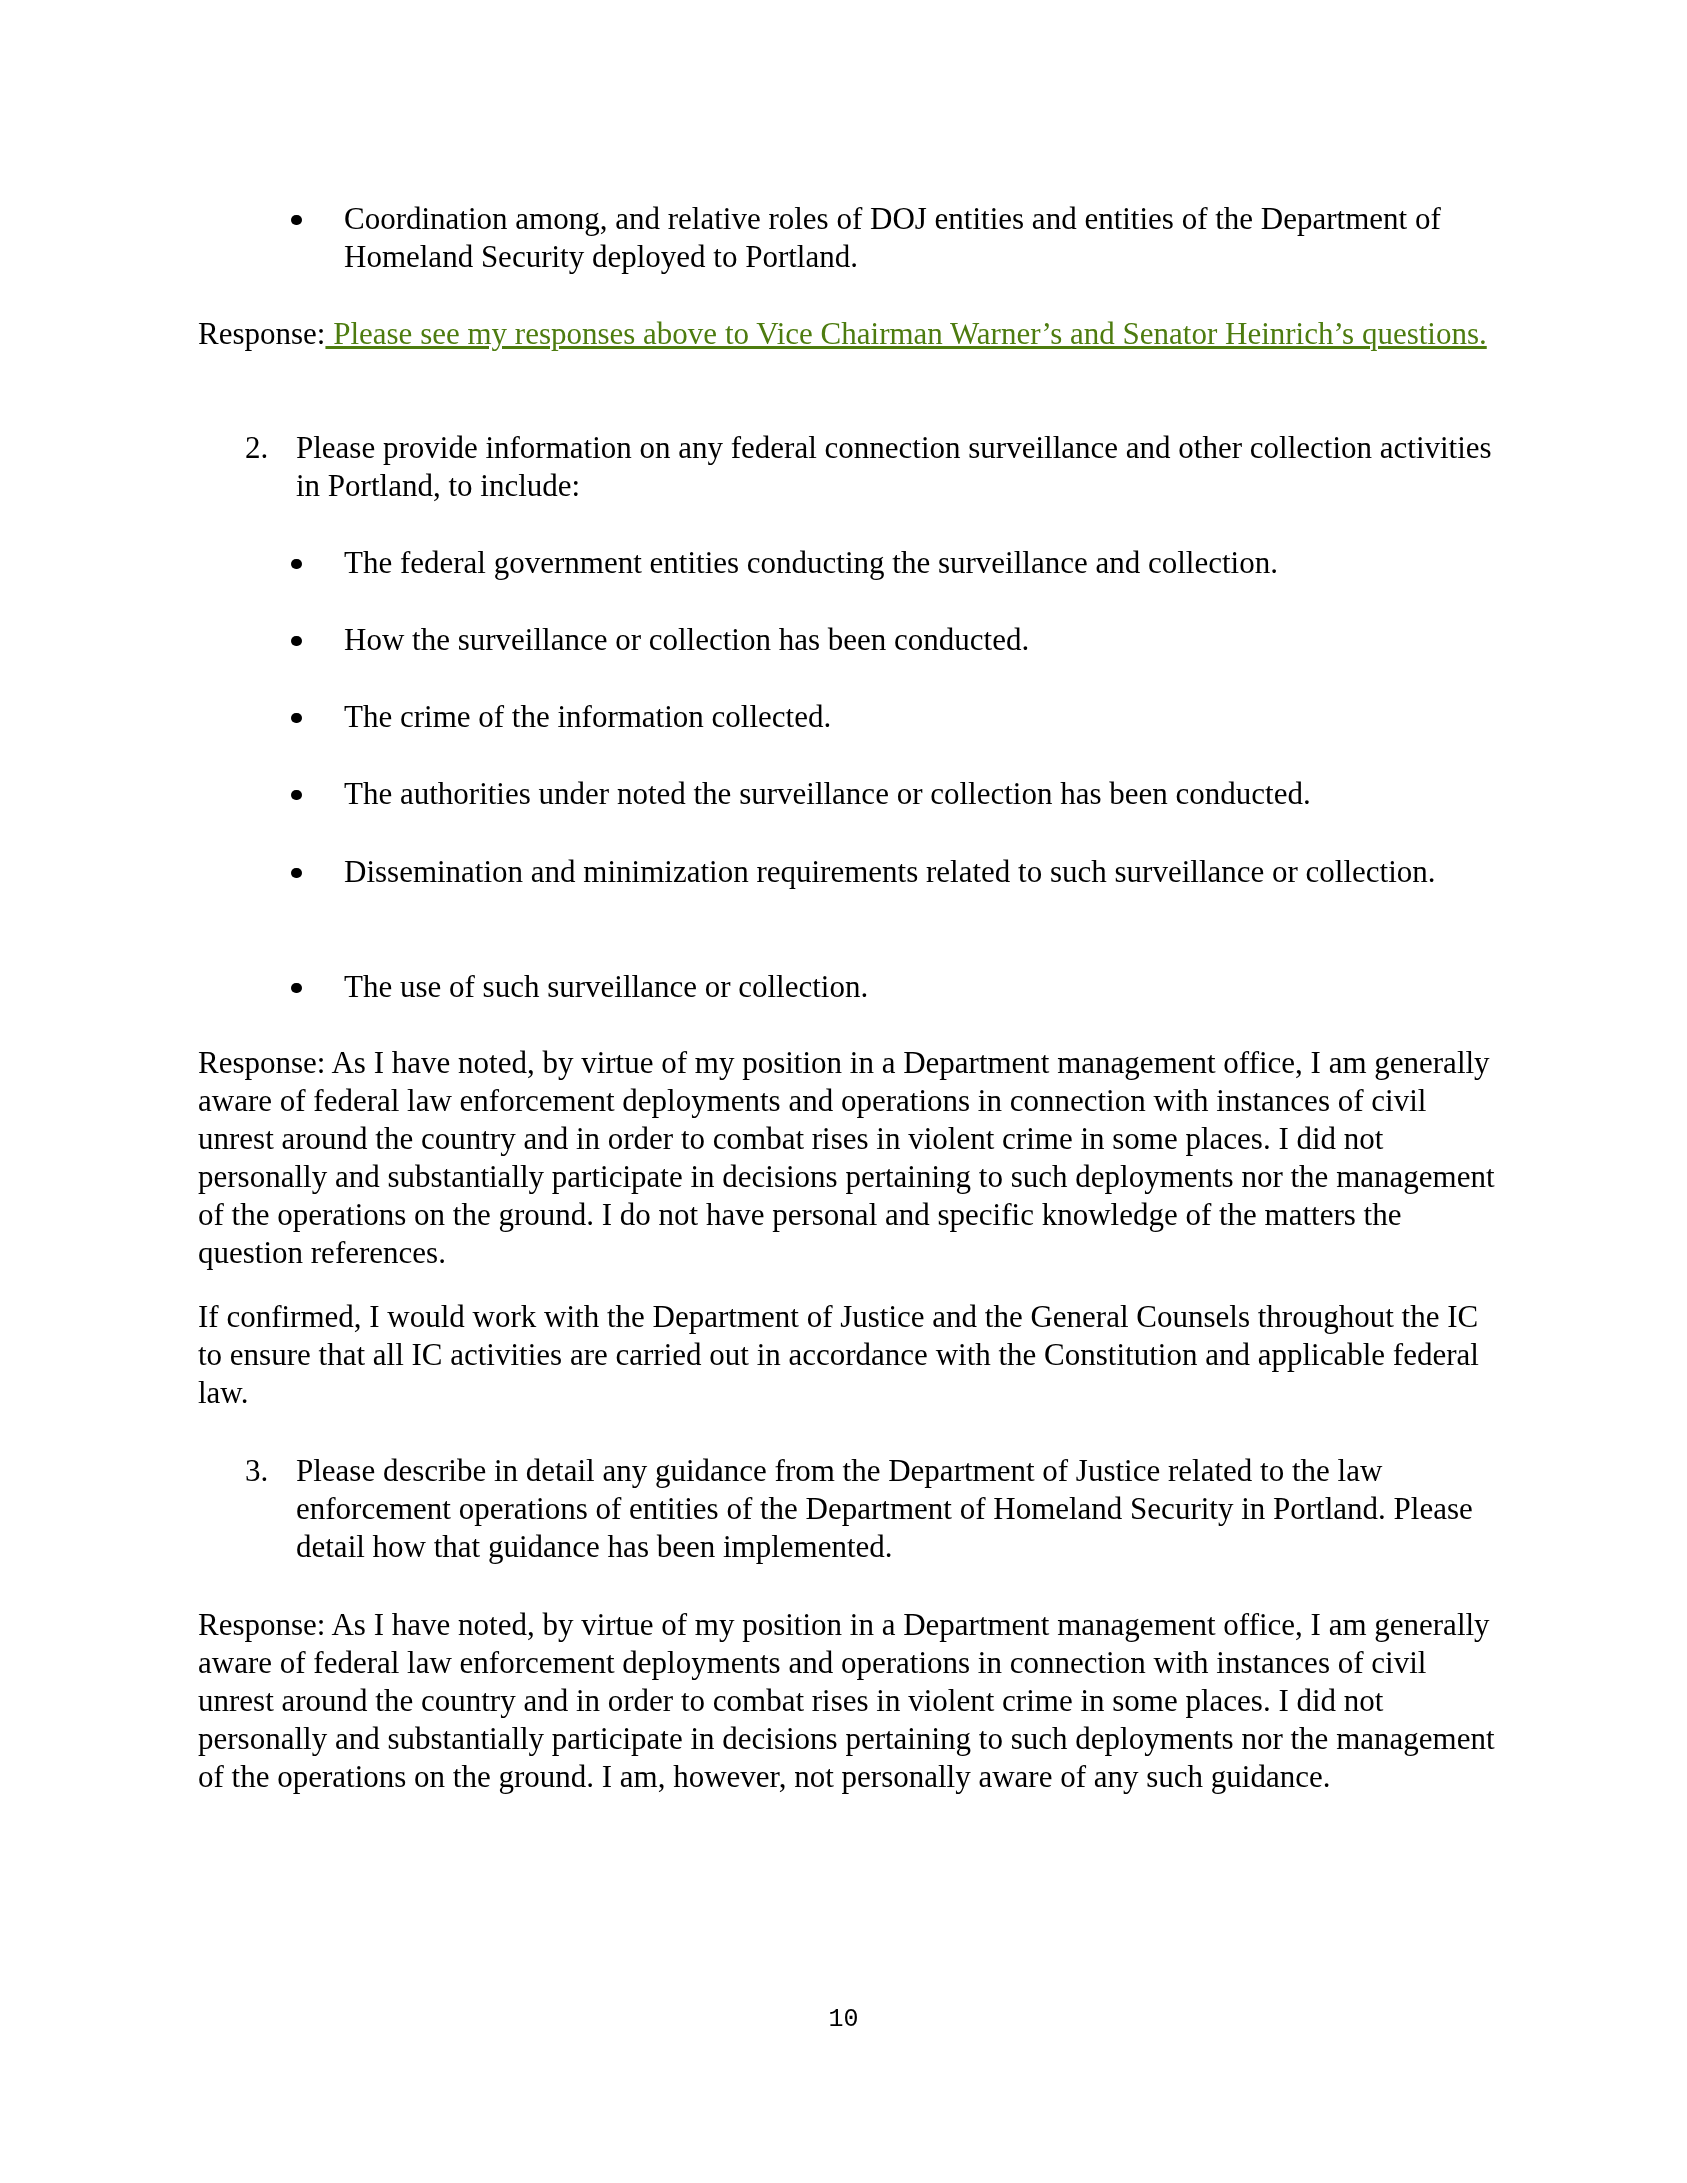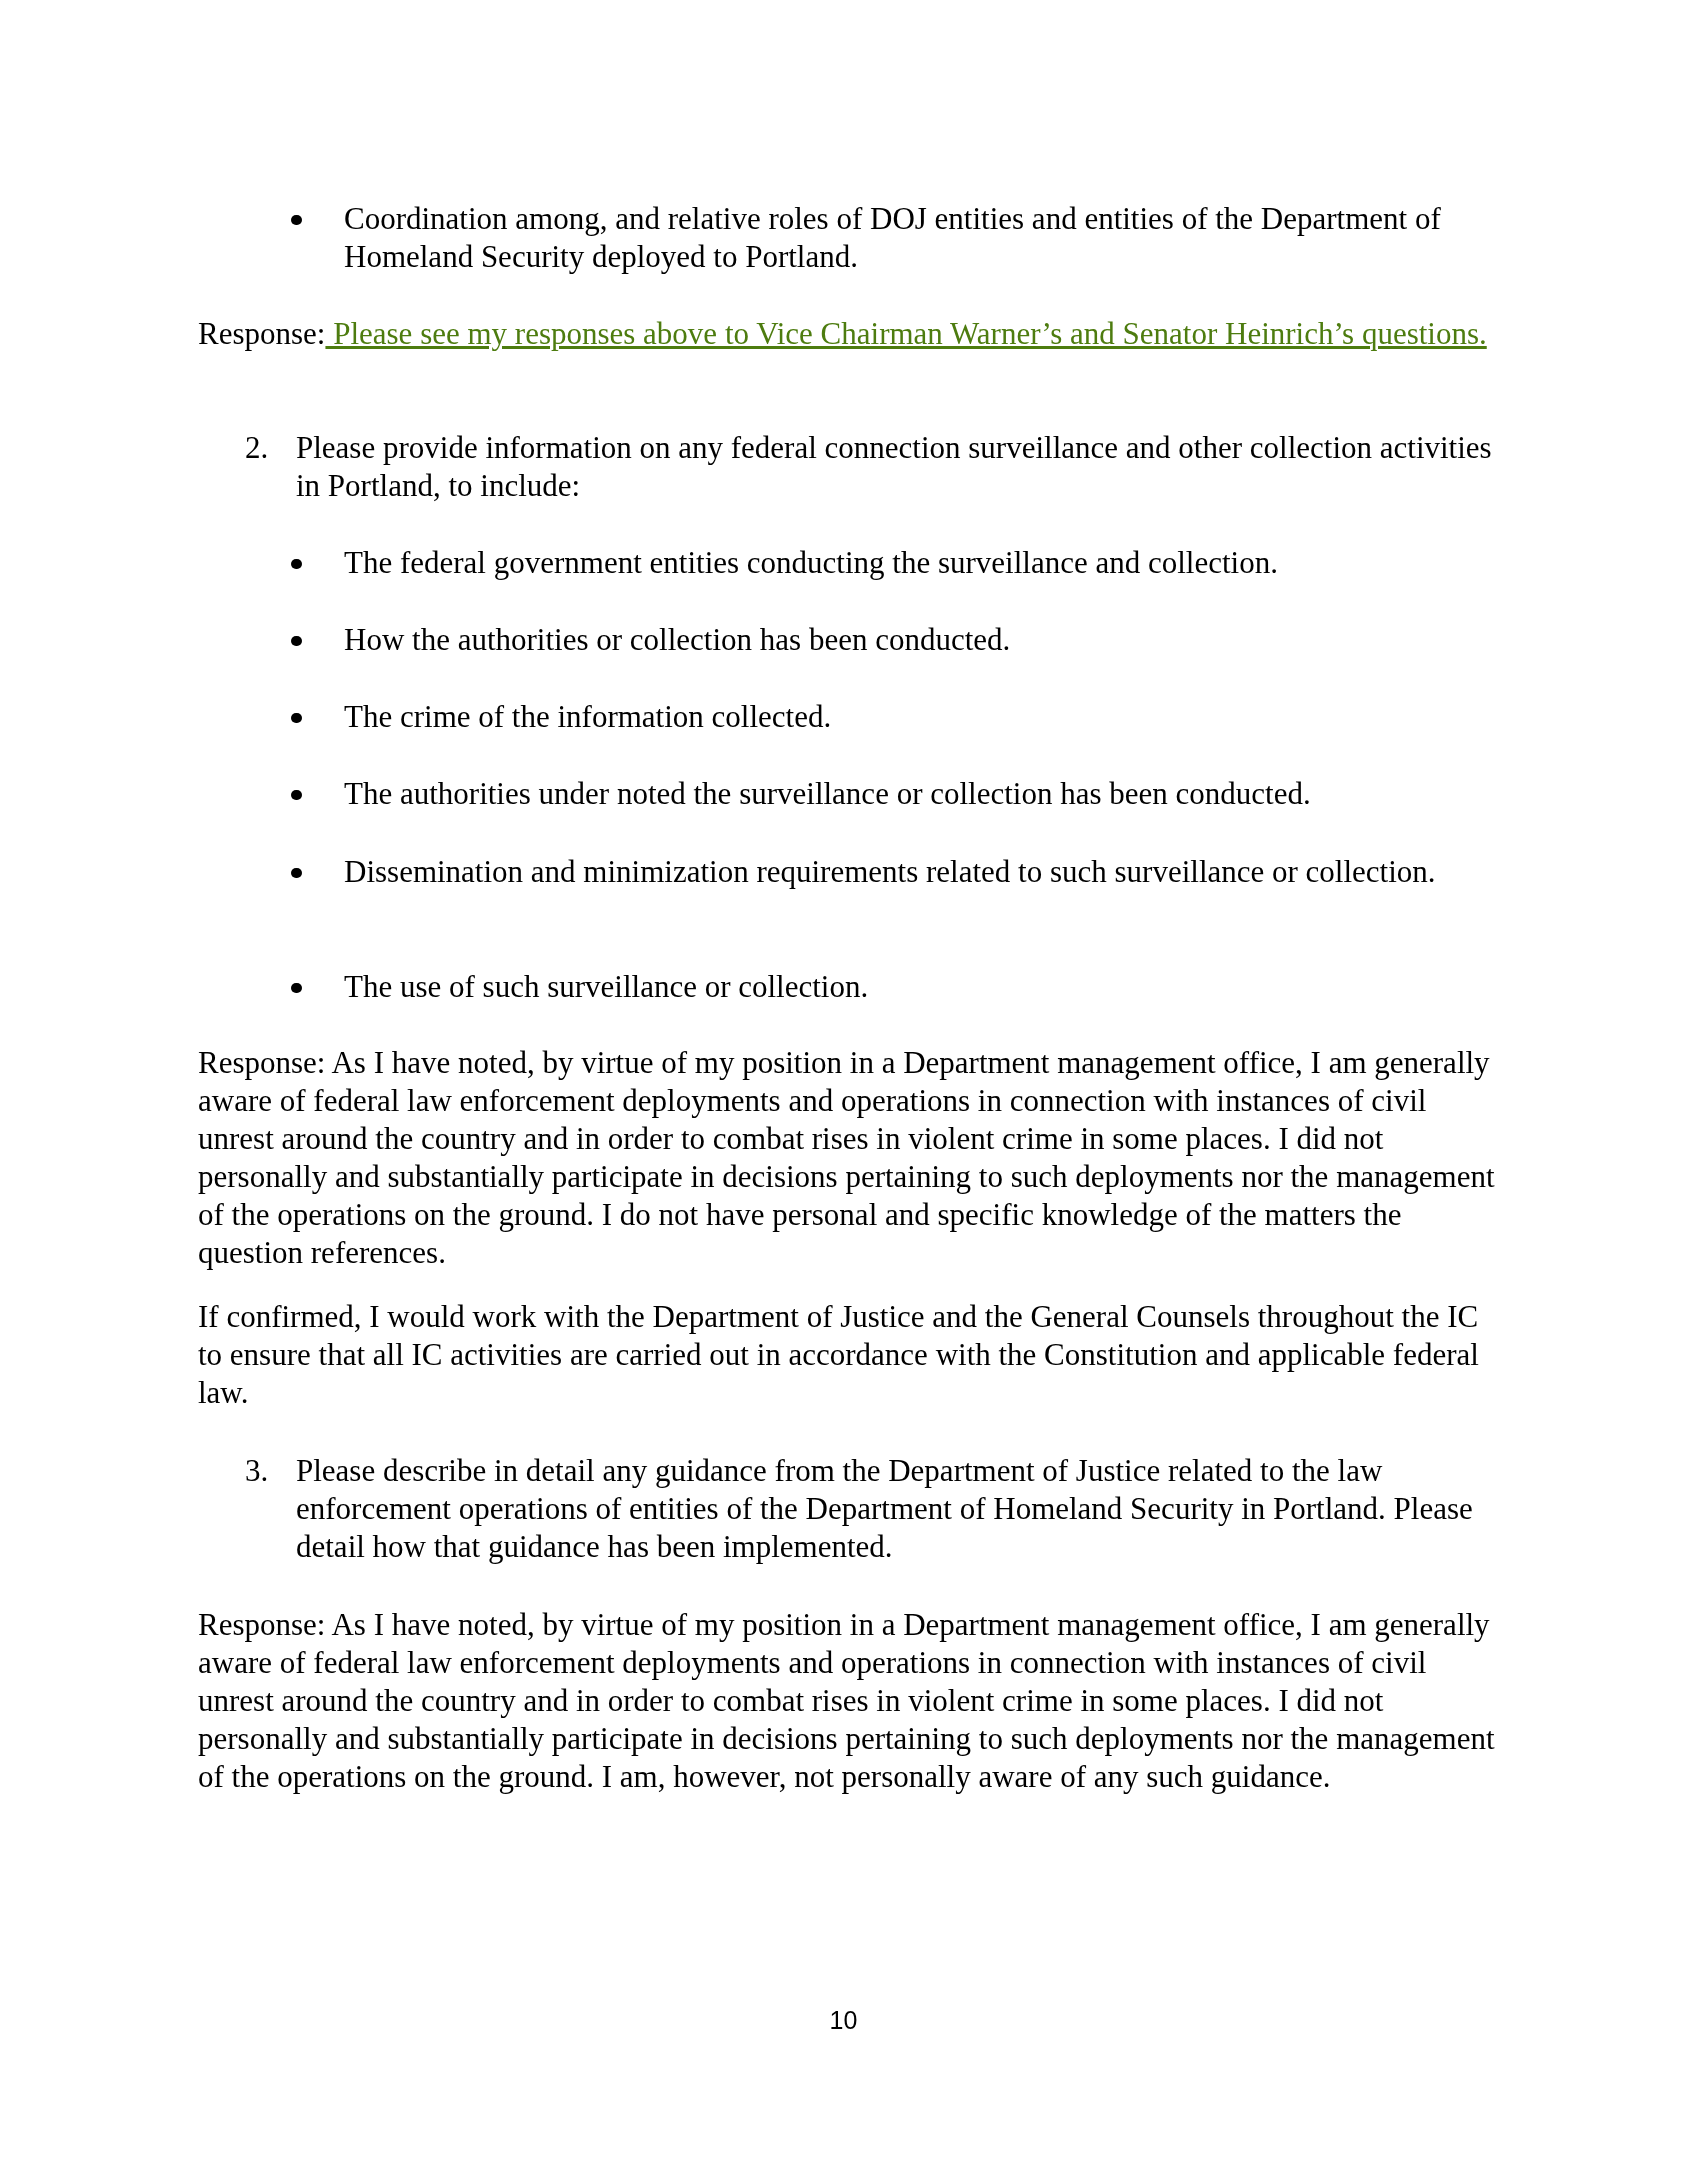--- a/index.html
+++ b/index.html
@@ -16,21 +16,21 @@
     border-radius: 50%; background: #000;
   }
   .bullet-item .txt { position: absolute; left: 53px; width: 1164px; }
   .num-item { position: absolute; left: 245px; width: 1250px; }
   .num-item .num { position: absolute; left: 0; top: 0; }
   .num-item .txt { position: absolute; left: 51px; width: 1197px; }
   .resp-label { font-weight: normal; }
   .resp-light { color: #4d7c0f; text-decoration: underline; }
   .page-num {
     position: absolute; left: 0; width: 1687px; top: 2001px; text-align: center;
-    font-family: Liberation Sans, sans-serif; font-size: 25px;
+    font-family: Liberation Mono, monospace; font-size: 25px;
   }
 </style>
 </head>
 <body>
 
 <div class="page">
 
   <div class="bullet-item" style="top:200px;">
     <span class="dot"></span>
     <div class="txt">Coordination among, and relative roles of DOJ entities and entities of the Department of Homeland Security deployed to Portland.</div>
@@ -44,21 +44,21 @@
     <span class="num">2.</span>
     <div class="txt">Please provide information on any federal connection surveillance and other collection activities in Portland, to include:</div>
   </div>
 
   <div class="bullet-item" style="top:544px;">
     <span class="dot"></span>
     <div class="txt">The federal government entities conducting the surveillance and collection.</div>
   </div>
   <div class="bullet-item" style="top:621px;">
     <span class="dot"></span>
-    <div class="txt">How the authorities or collection has been conducted.</div>
+    <div class="txt">How the surveillance or collection has been conducted.</div>
   </div>
   <div class="bullet-item" style="top:698px;">
     <span class="dot"></span>
     <div class="txt">The crime of the information collected.</div>
   </div>
   <div class="bullet-item" style="top:775px;">
     <span class="dot"></span>
     <div class="txt">The authorities under noted the surveillance or collection has been conducted.</div>
   </div>
   <div class="bullet-item" style="top:853px;">

